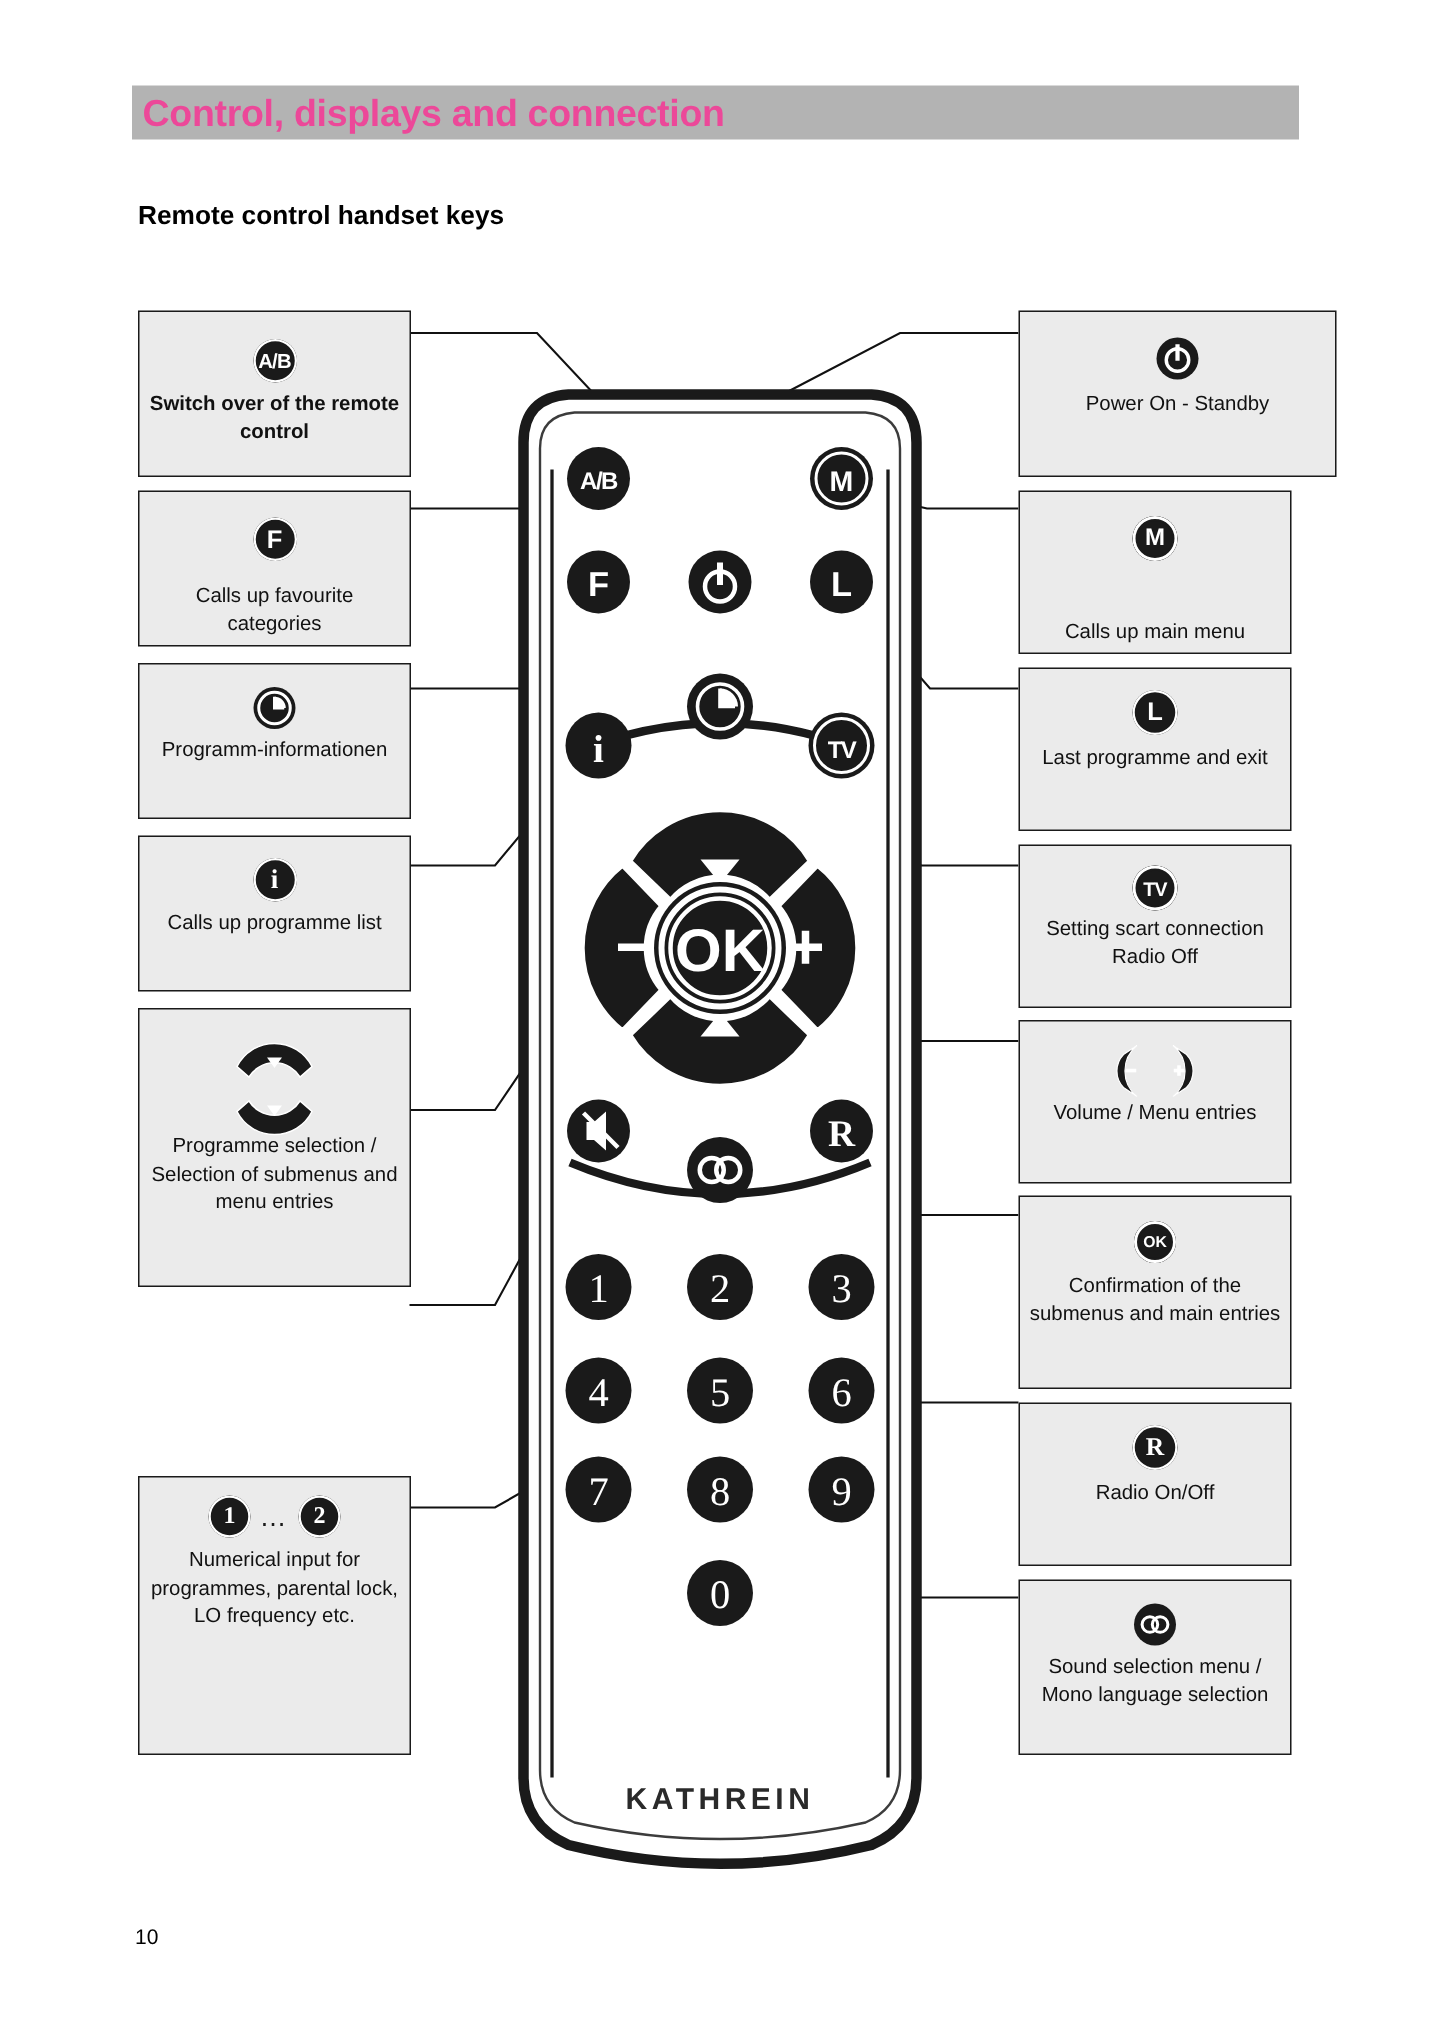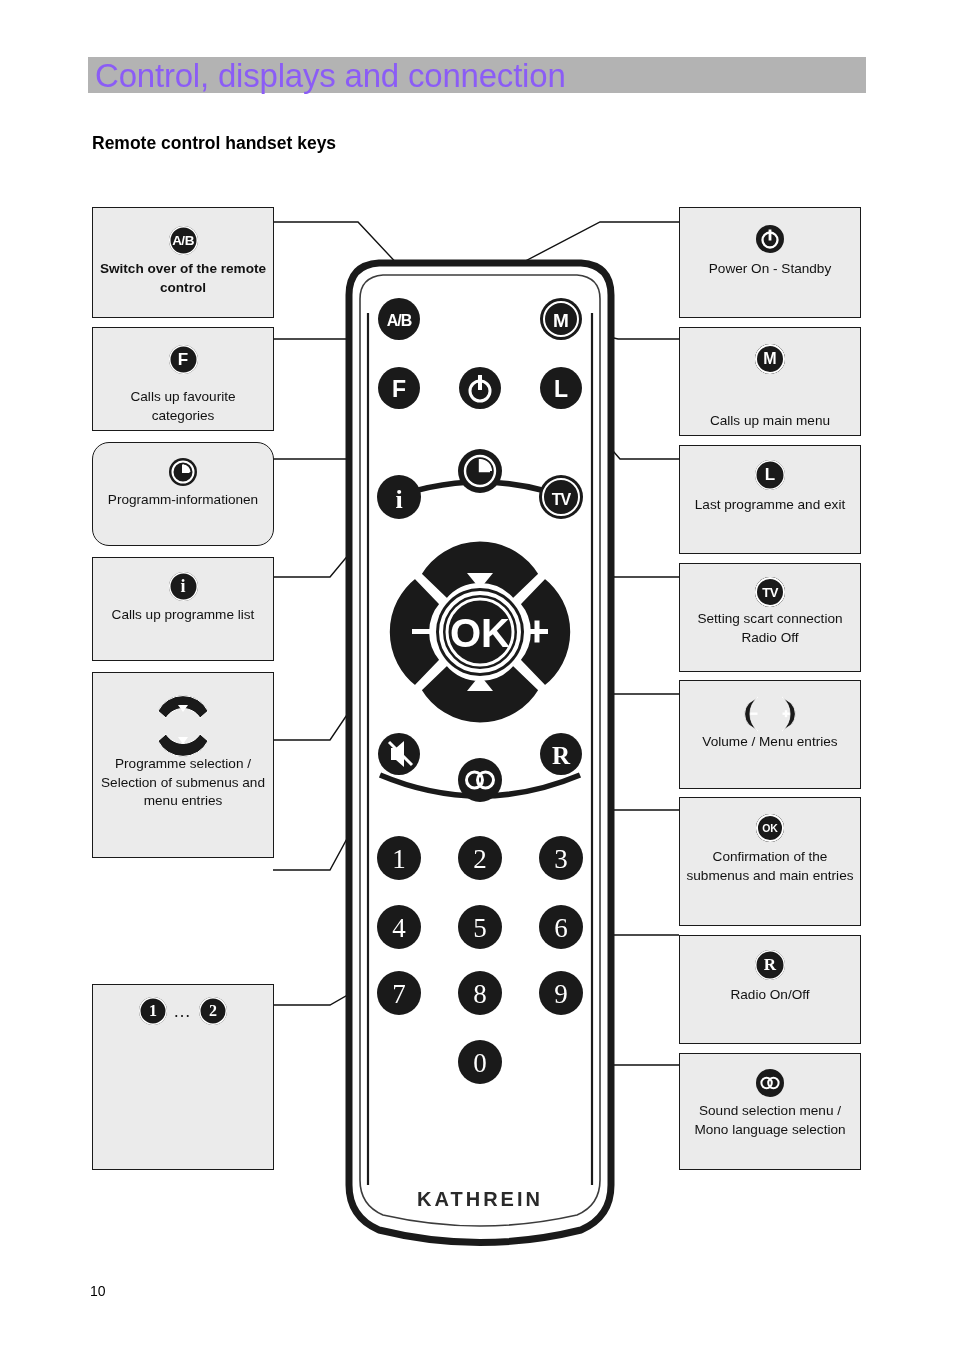--- a/index.html
+++ b/index.html
@@ -2,21 +2,21 @@
 <html><head>
 <meta charset="utf-8">
 <style>
   html,body{margin:0;padding:0;background:#fff;}
   body{width:954px;height:1351px;position:relative;font-family:"Liberation Sans",sans-serif;color:#000;}
   .page{position:absolute;inset:0;width:954px;height:1351px;overflow:hidden;}
 
   
   .header-bar{position:absolute;left:88px;top:57px;width:778px;height:36px;background:#b3b3b3;}
   .header-title{position:absolute;left:95px;top:60px;width:770px;height:32px;
-     font-size:33px;font-weight:normal;letter-spacing:-0.2px;line-height:32px;color:#8b5cf6;}
+     font-size:25px;font-weight:bold;letter-spacing:-0.2px;line-height:32px;color:#ec4899;}
   .subtitle{position:absolute;left:92px;top:133px;font-size:17.5px;font-weight:bold;color:#000;}
   .page-num{position:absolute;left:90px;top:1283px;font-size:14px;color:#000;}
 
   
   .box{position:absolute;background:#ebebeb;border:1.5px solid #1a1a1a;
        box-sizing:border-box;text-align:center;}
   .box .cap{position:absolute;left:6px;right:6px;font-size:13.6px;line-height:18.5px;color:#111;}
   .box .ico{position:absolute;left:0;right:0;display:flex;justify-content:center;align-items:center;}
 
   
@@ -69,21 +69,21 @@
     <div class="cap" style="top:52px;font-weight:bold;">Switch over of the remote control</div>
   </div>
 
   <div class="box" style="left:92px;top:327px;width:182px;height:104px;">
     <div class="ico" style="top:17px;">
       <span class="key" style="width:29px;height:29px;font-size:17px;">F</span>
     </div>
     <div class="cap" style="top:60px;">Calls up favourite categories</div>
   </div>
 
-  <div class="box" style="left:92px;top:442px;width:182px;height:104px;border-radius:17px;">
+  <div class="box" style="left:92px;top:442px;width:182px;height:104px;">
     <div class="ico" style="top:14px;">
       <svg width="30" height="30" viewBox="0 0 30 30">
         <circle cx="15" cy="15" r="14" fill="#1a1a1a"></circle>
         <circle cx="15" cy="15" r="10.5" fill="none" stroke="#fff" stroke-width="2"></circle>
         <path d="M15 7.5 L15 15 L21.5 15" stroke="#fff" stroke-width="2" fill="none"></path>
         <path d="M15 7.5 A7.5 7.5 0 0 1 22.5 15 L15 15 Z" fill="#fff"></path>
       </svg>
     </div>
     <div class="cap" style="top:48px;">Programm-informationen</div>
   </div>
@@ -107,23 +107,24 @@
     <div class="cap" style="top:82px;">Programme selection / Selection of submenus and menu entries</div>
   </div>
 
 
   <div class="box" style="left:92px;top:984px;width:182px;height:186px;">
     <div class="ico" style="top:12px;gap:6px;">
       <span class="key" style="width:28px;height:28px;font-size:16px;font-family:'Liberation Serif',serif;">1</span>
       <span style="font-size:18px;letter-spacing:2px;color:#1a1a1a;">…</span>
       <span class="key" style="width:28px;height:28px;font-size:16px;font-family:'Liberation Serif',serif;">2</span>
     </div>
-  </div>
-
-  <div class="box" style="left:679px;top:207px;width:182px;height:111px;">
+    <div class="cap" style="top:46px;">Numerical input for programmes, parental lock, LO frequency etc.</div>
+  </div>
+
+  <div class="box" style="left:679px;top:207px;width:212px;height:111px;">
     <div class="ico" style="top:16px;">
       <svg width="30" height="30" viewBox="0 0 30 30">
         <circle cx="15" cy="15" r="14" fill="#1a1a1a"></circle>
         <circle cx="15" cy="16" r="7.5" fill="none" stroke="#fff" stroke-width="2.3"></circle>
         <rect x="13.6" y="5.5" width="2.8" height="11" fill="#fff"></rect>
       </svg>
     </div>
     <div class="cap" style="top:52px;">Power On - Standby</div>
   </div>
 

